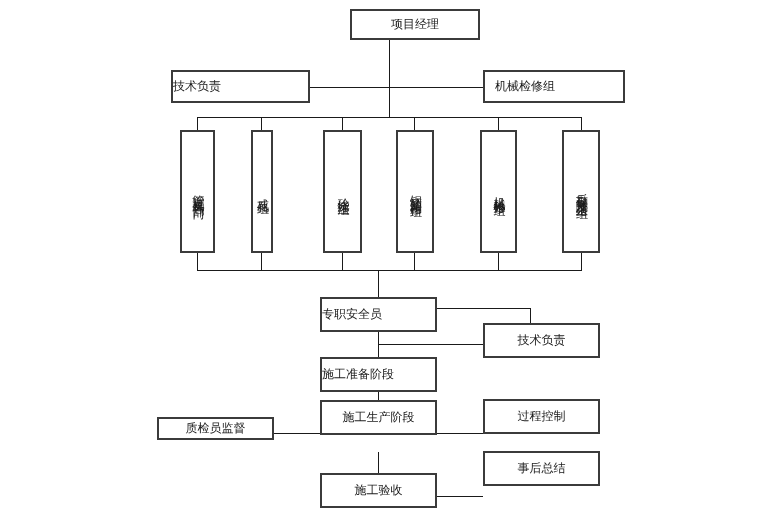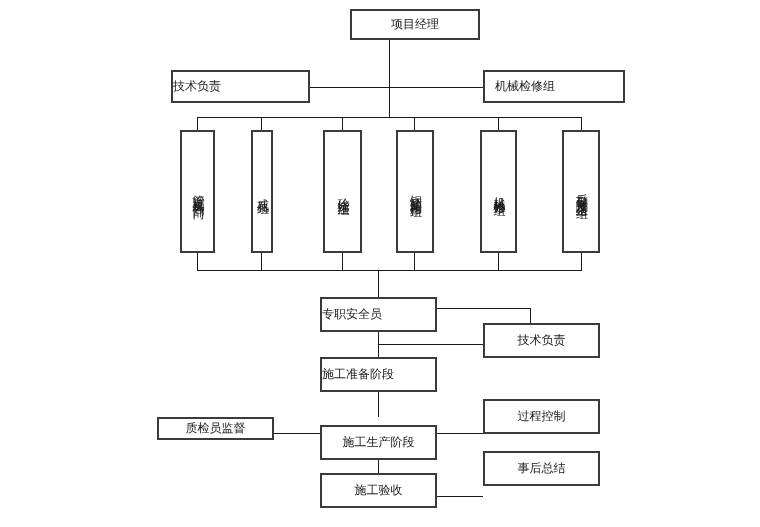--- a/index.html
+++ b/index.html
@@ -124,21 +124,21 @@
   </div>
 
   <div class="box left" style="left:320px;top:357px;width:117px;height:35px">
     <span>施工准备阶段</span>
   </div>
 
   <div class="box" style="left:157px;top:417px;width:117px;height:23px">
     <span>质检员监督</span>
   </div>
 
-  <div class="box" style="left:320px;top:425px;width:117px;height:35px">
+  <div class="box" style="left:320px;top:400px;width:117px;height:35px">
     <span>施工生产阶段</span>
   </div>
 
   <div class="box" style="left:483px;top:399px;width:117px;height:35px">
     <span>过程控制</span>
   </div>
 
   <div class="box" style="left:320px;top:473px;width:117px;height:35px">
     <span>施工验收</span>
   </div>

